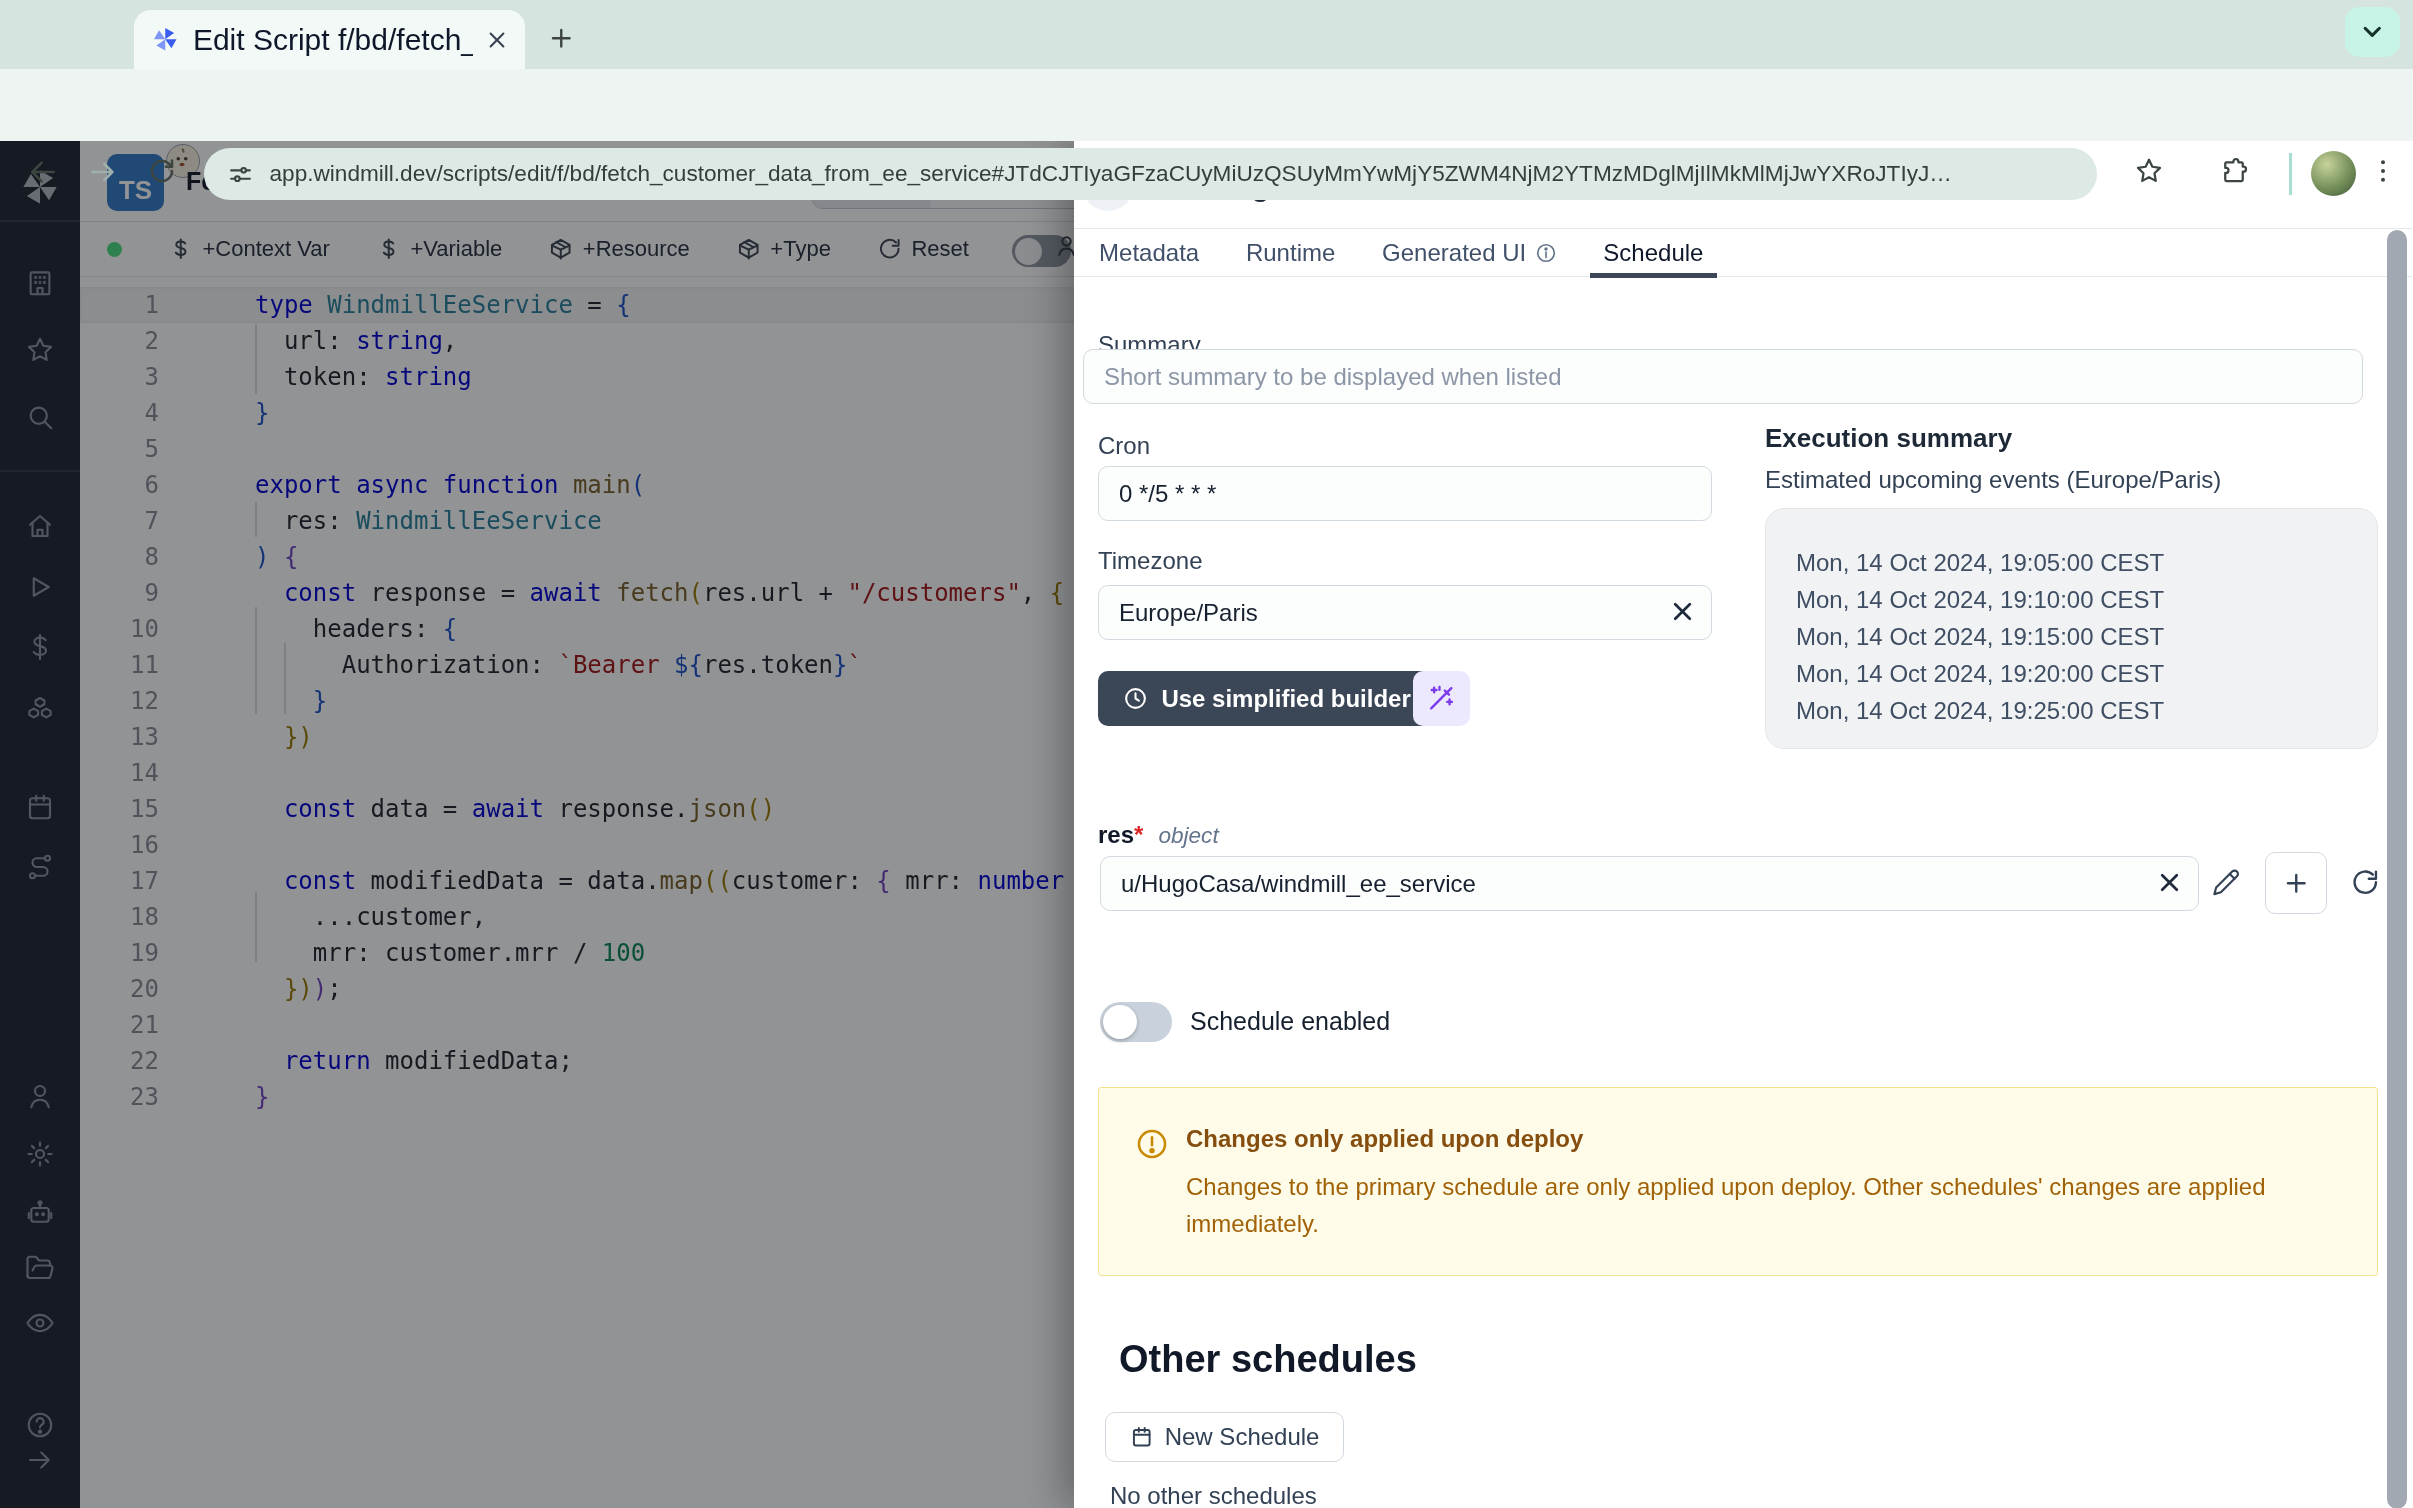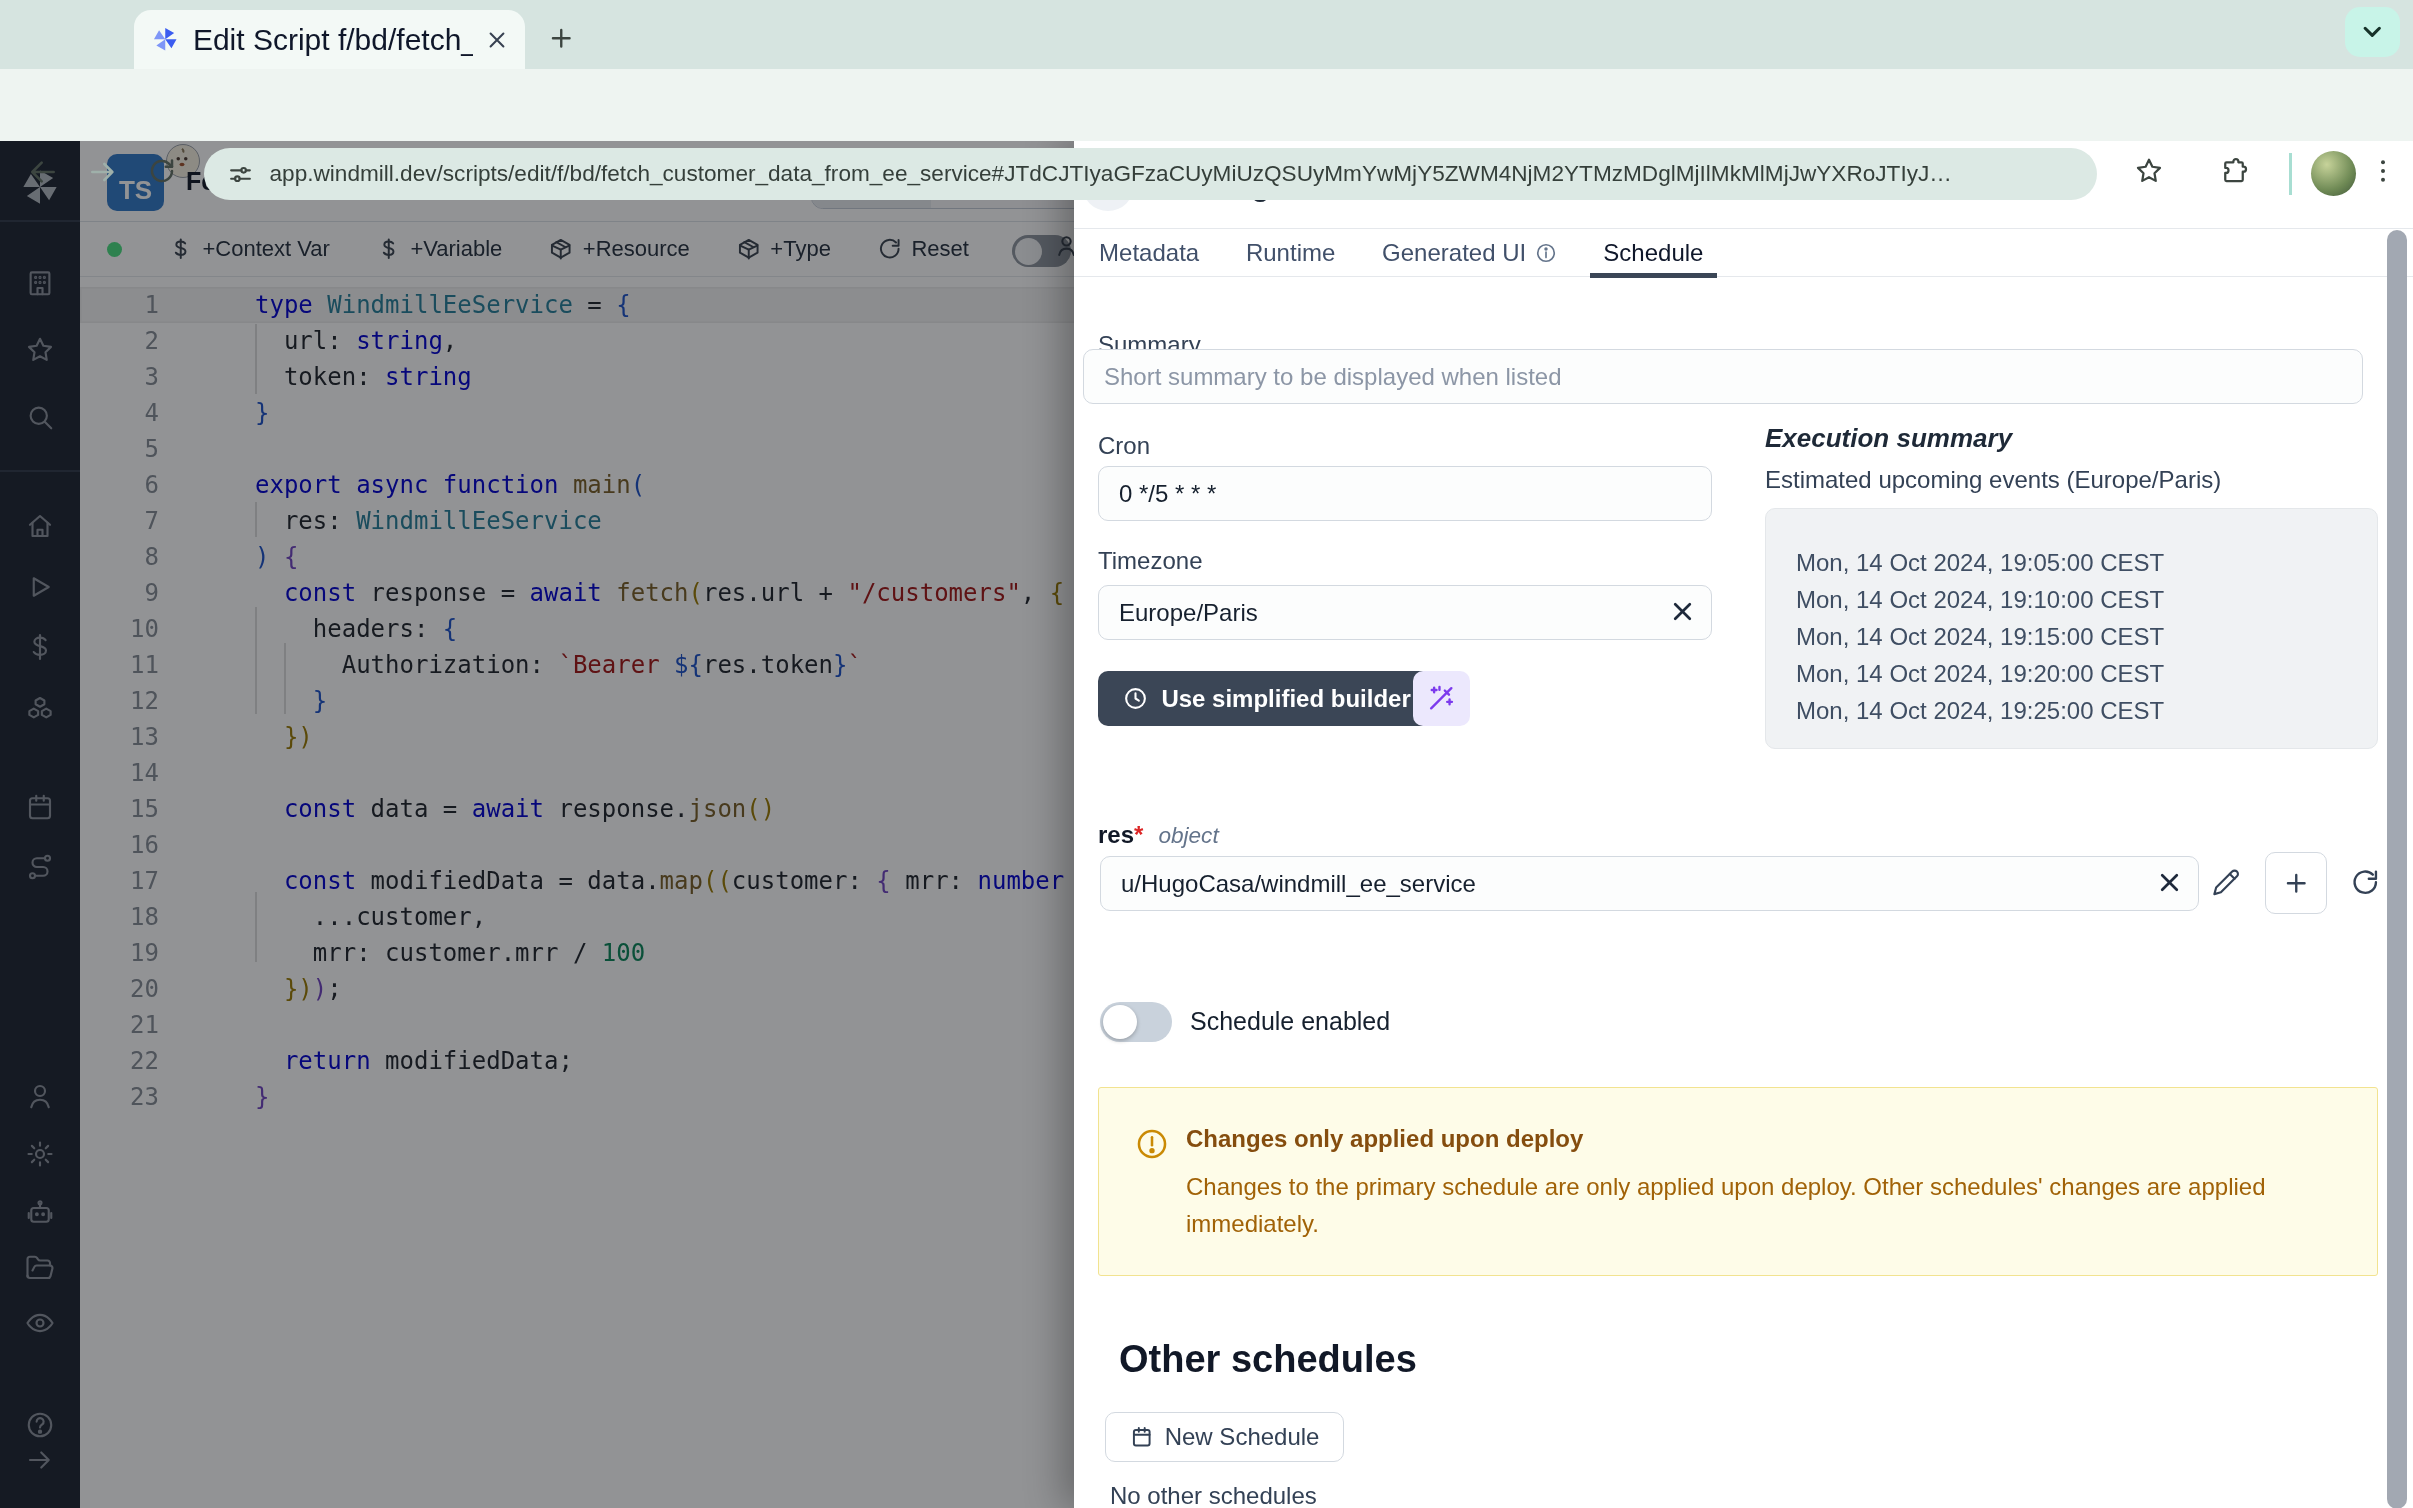--- a/index.html
+++ b/index.html
@@ -72,23 +72,23 @@
 
   #sum-label { left:24px; top:171px;margin-top:19px; }
   #sum-wrap { left:9px; top:208px; width:1280px; height:67px; }
   #cron-label { left:24px; top:291px; }
   #cron-wrap { left:24px; top:325px; width:614px; height:55px; }
   #tz-label { left:24px; top:406px; }
   #tz-wrap { left:24px; top:444px; width:614px; height:55px; }
   #builder-btn { left:24px; top:530px; height:55px; padding:0 25px; background:#3b4656; border-radius:10px; display:flex; align-items:center; gap:13.4px; color:#fff; font-size:24px; font-weight:600; }
   #wand-btn { left:339px; top:530px; width:57px; height:55px; background:#ece8fd; border-radius:10px; display:flex; align-items:center; justify-content:center; color:#7c3aed; }
 
-  #exec-title { left:691px; top:282px; font-size:26px; font-weight:bold; color:#1e2937;font-style:italic; }
+  #exec-title { left:691px; top:282px; font-size:26px; font-weight:bold; color:#1e2937; }
   #exec-sub { left:691px; top:325px; font-size:24px; color:#334155; }
-  #exec-panel { left:691px; top:367px; width:613px; height:241px; background:#f0f2f4; border:1.7px solid #e4e7ea; border-radius:10px; padding:35px 0 0 30px; }
+  #exec-panel { left:691px; top:367px; width:613px; height:241px; background:#f0f2f4; border:1.7px solid #e4e7ea; border-radius:19px; padding:35px 0 0 30px; }
   .exec-ev { font-size:24px; color:#3f4e63; line-height:37px; white-space:nowrap; }
 
   #res-row { left:24px; top:680px; display:flex; align-items:baseline; gap:15px; }
   #res-name { font-size:24px; font-weight:bold; color:#111827; }
   #res-req { color:#dc2626; }
   #res-type { font-size:22.6px; font-style:italic; color:#64748b; }
   #res-wrap { left:26px; top:715px; width:1099px; height:55px; }
   #res-pencil { left:1138px; top:727px; color:#334155; }
   #res-plus { left:1191px; top:711px; width:62px; height:62px; border:1.7px solid #d3d9e0; border-radius:10px; display:flex; align-items:center; justify-content:center; color:#334155; background:#fff; }
   #res-refresh { left:1277px; top:727px; color:#334155; }

